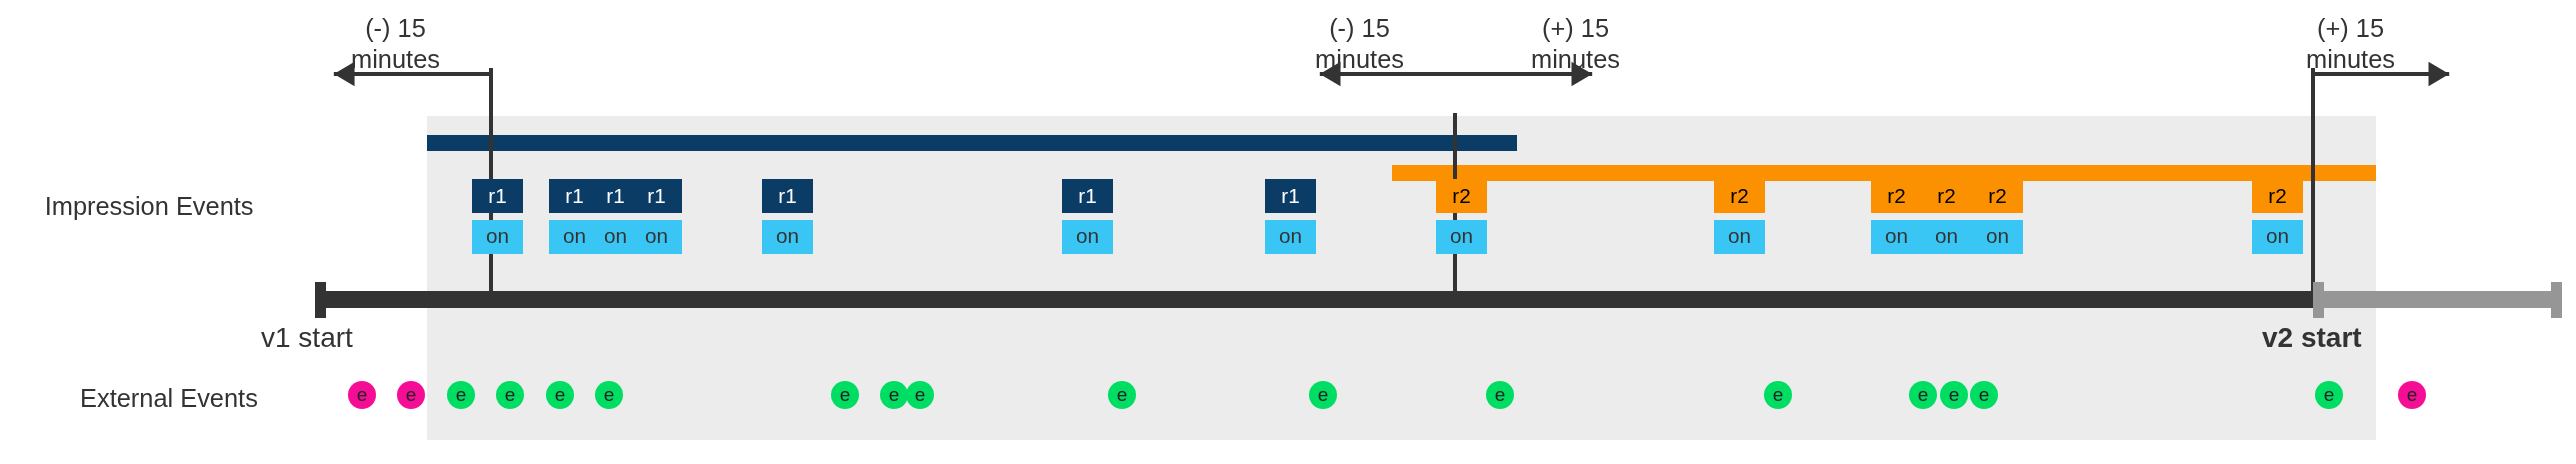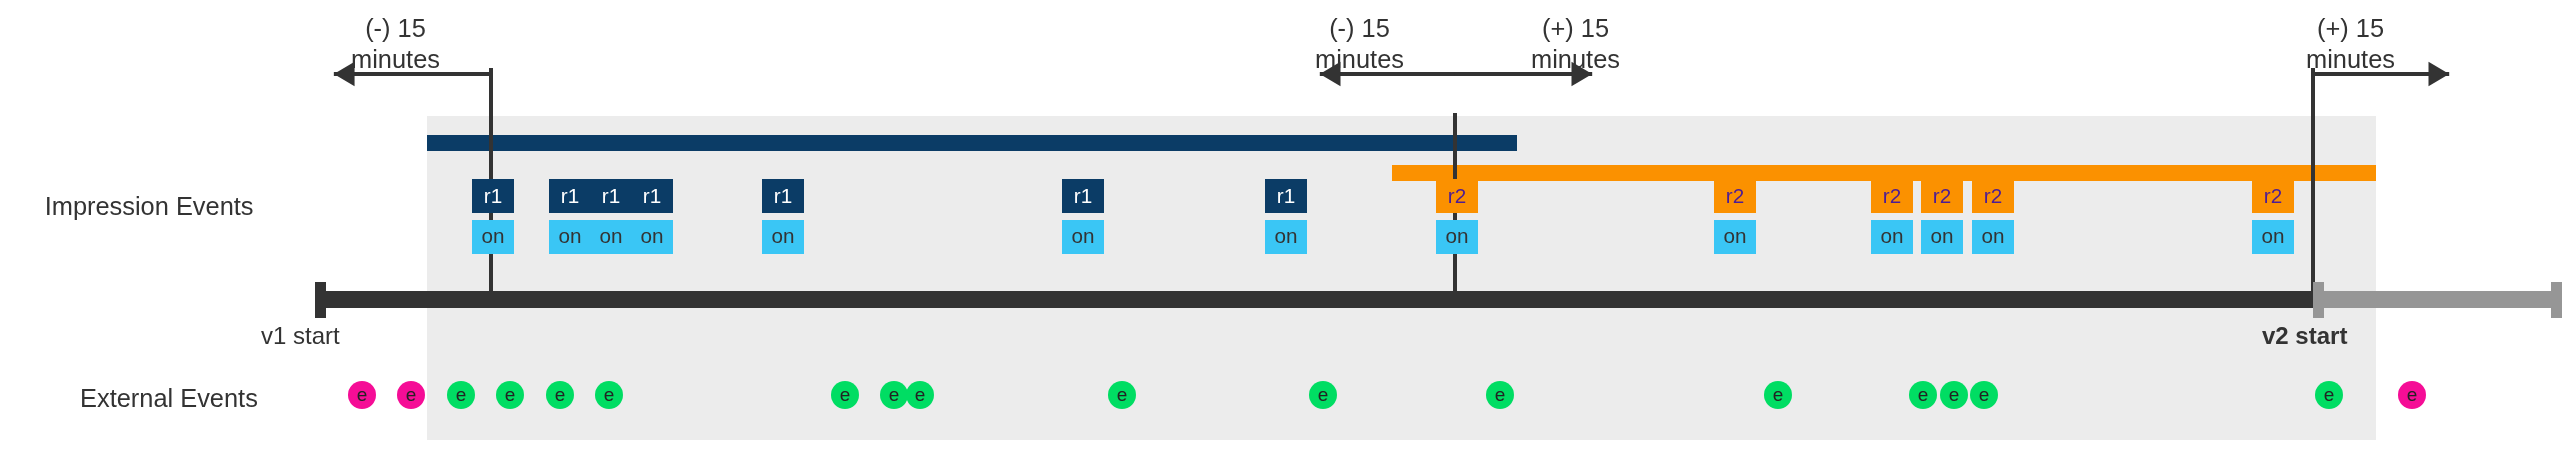--- a/index.html
+++ b/index.html
@@ -40,21 +40,21 @@
 
   
   .row-label {
     position: absolute;
     font-size: 25.4px;
     color: #333333;
     white-space: nowrap;
   }
   .axis-label {
     position: absolute;
-    font-size: 24px;
+    font-size: 28px;
     color: #333333;
     white-space: nowrap;
   }
 
   
   .vbar {
     position: absolute;
     height: 16px;
   }
   .vbar.navy { background: #0b3c66; }
@@ -89,30 +89,30 @@
   }
 
   
   .badge-stack {
     position: absolute;
     display: flex;
     flex-direction: column;
     align-items: center;
   }
   .badge {
-    width: 42px;
+    width: 51px;
     height: 34px;
     display: flex;
     align-items: center;
     justify-content: center;
     font-size: 20.7px;
     line-height: 1;
   }
   .badge.r1 { background: #0b3c66; color: #ffffff; }
-  .badge.r2 { background: #fb9100; color: #4c1d95; }
+  .badge.r2 { background: #fb9100; color: #000000; }
   .badge.on { background: #3ac6f5; color: #333333; margin-top: 6.6px; }
 
   
   .evt {
     position: absolute;
     width: 28px;
     height: 28px;
     border-radius: 50%;
     display: flex;
     align-items: center;

